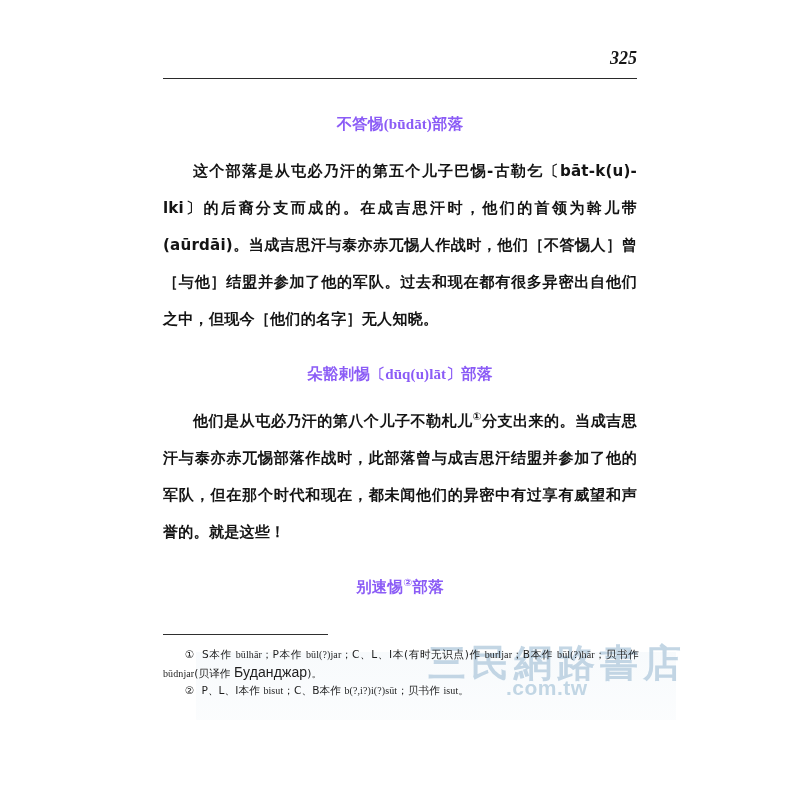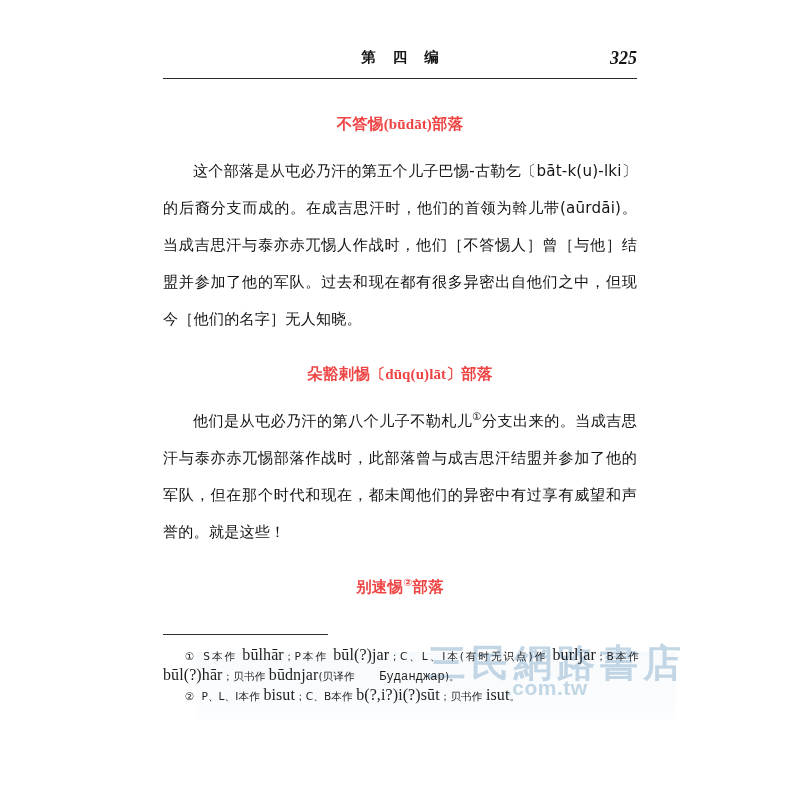--- a/index.html
+++ b/index.html
@@ -68,32 +68,32 @@
   .para {
     font-family: "DejaVu Sans", "Liberation Sans", sans-serif;
     font-size: 15.1px;
     line-height: 37px;
     color: #141414;
     text-align: justify;
     text-justify: inter-character;
     letter-spacing: 0.2px;
     margin: 0;
   }
-  .para.indent { text-indent: 30px; }
+  .para.indent { text-indent: 30px; font-weight: bold; }
 
   .lead {               
     margin-top: 8px;
   }
 
   .heading {
     font-family: "DejaVu Sans", "Liberation Sans", sans-serif;
     font-size: 15.4px;
     font-weight: 700;
     text-align: center;
-    color: #ef4444;
+    color: #8b5cf6;
     letter-spacing: 0.3px;
   }
   .h-gap-top { margin-top: 26px; }
   .h-gap-bot { margin-bottom: 18px; }
 
   
   .tr {
     font-family: "Liberation Serif", "DejaVu Serif", serif;
     font-size: 14.6px;
     letter-spacing: 0.1px;
@@ -132,26 +132,25 @@
     text-indent: 22px;
     letter-spacing: 0.1px;
     margin: 0;
   }
   .fn-marker {
     font-size: 10.4px;
     margin-right: 7px;
   }
   .fn-item .tr {
     font-family: "Liberation Serif", "DejaVu Serif", serif;
-    font-size: 16px;
+    font-size: 10px;
   }
   .cyr {
-    font-family: Liberation Mono, monospace;
-    font-size: 12px;
-    margin-left: 21px;
+    font-family: Liberation Sans, sans-serif;
+    font-size: 14px;
   }
 
   
   .watermark {
     position: absolute;
     left: 0;
     top: 0;
     width: 800px;
     height: 800px;
     pointer-events: none;
@@ -190,21 +189,20 @@
     background: linear-gradient(180deg, rgba(186,210,228,0.20), rgba(186,210,228,0.10));
     opacity: 0.55;
   }
 </style>
 </head>
 <body>
 
 <div class="page">
 
   <div class="runhead">
-    <div class="runhead-title">第 四 编</div>
     <div class="runhead-page">325</div>
   </div>
   <div class="head-rule"></div>
 
   <div class="col">
 
 
     <div class="heading h-gap-top h-gap-bot">
       <span>不答惕</span><span class="tr">(būdāt)</span><span>部落</span>
     </div>

